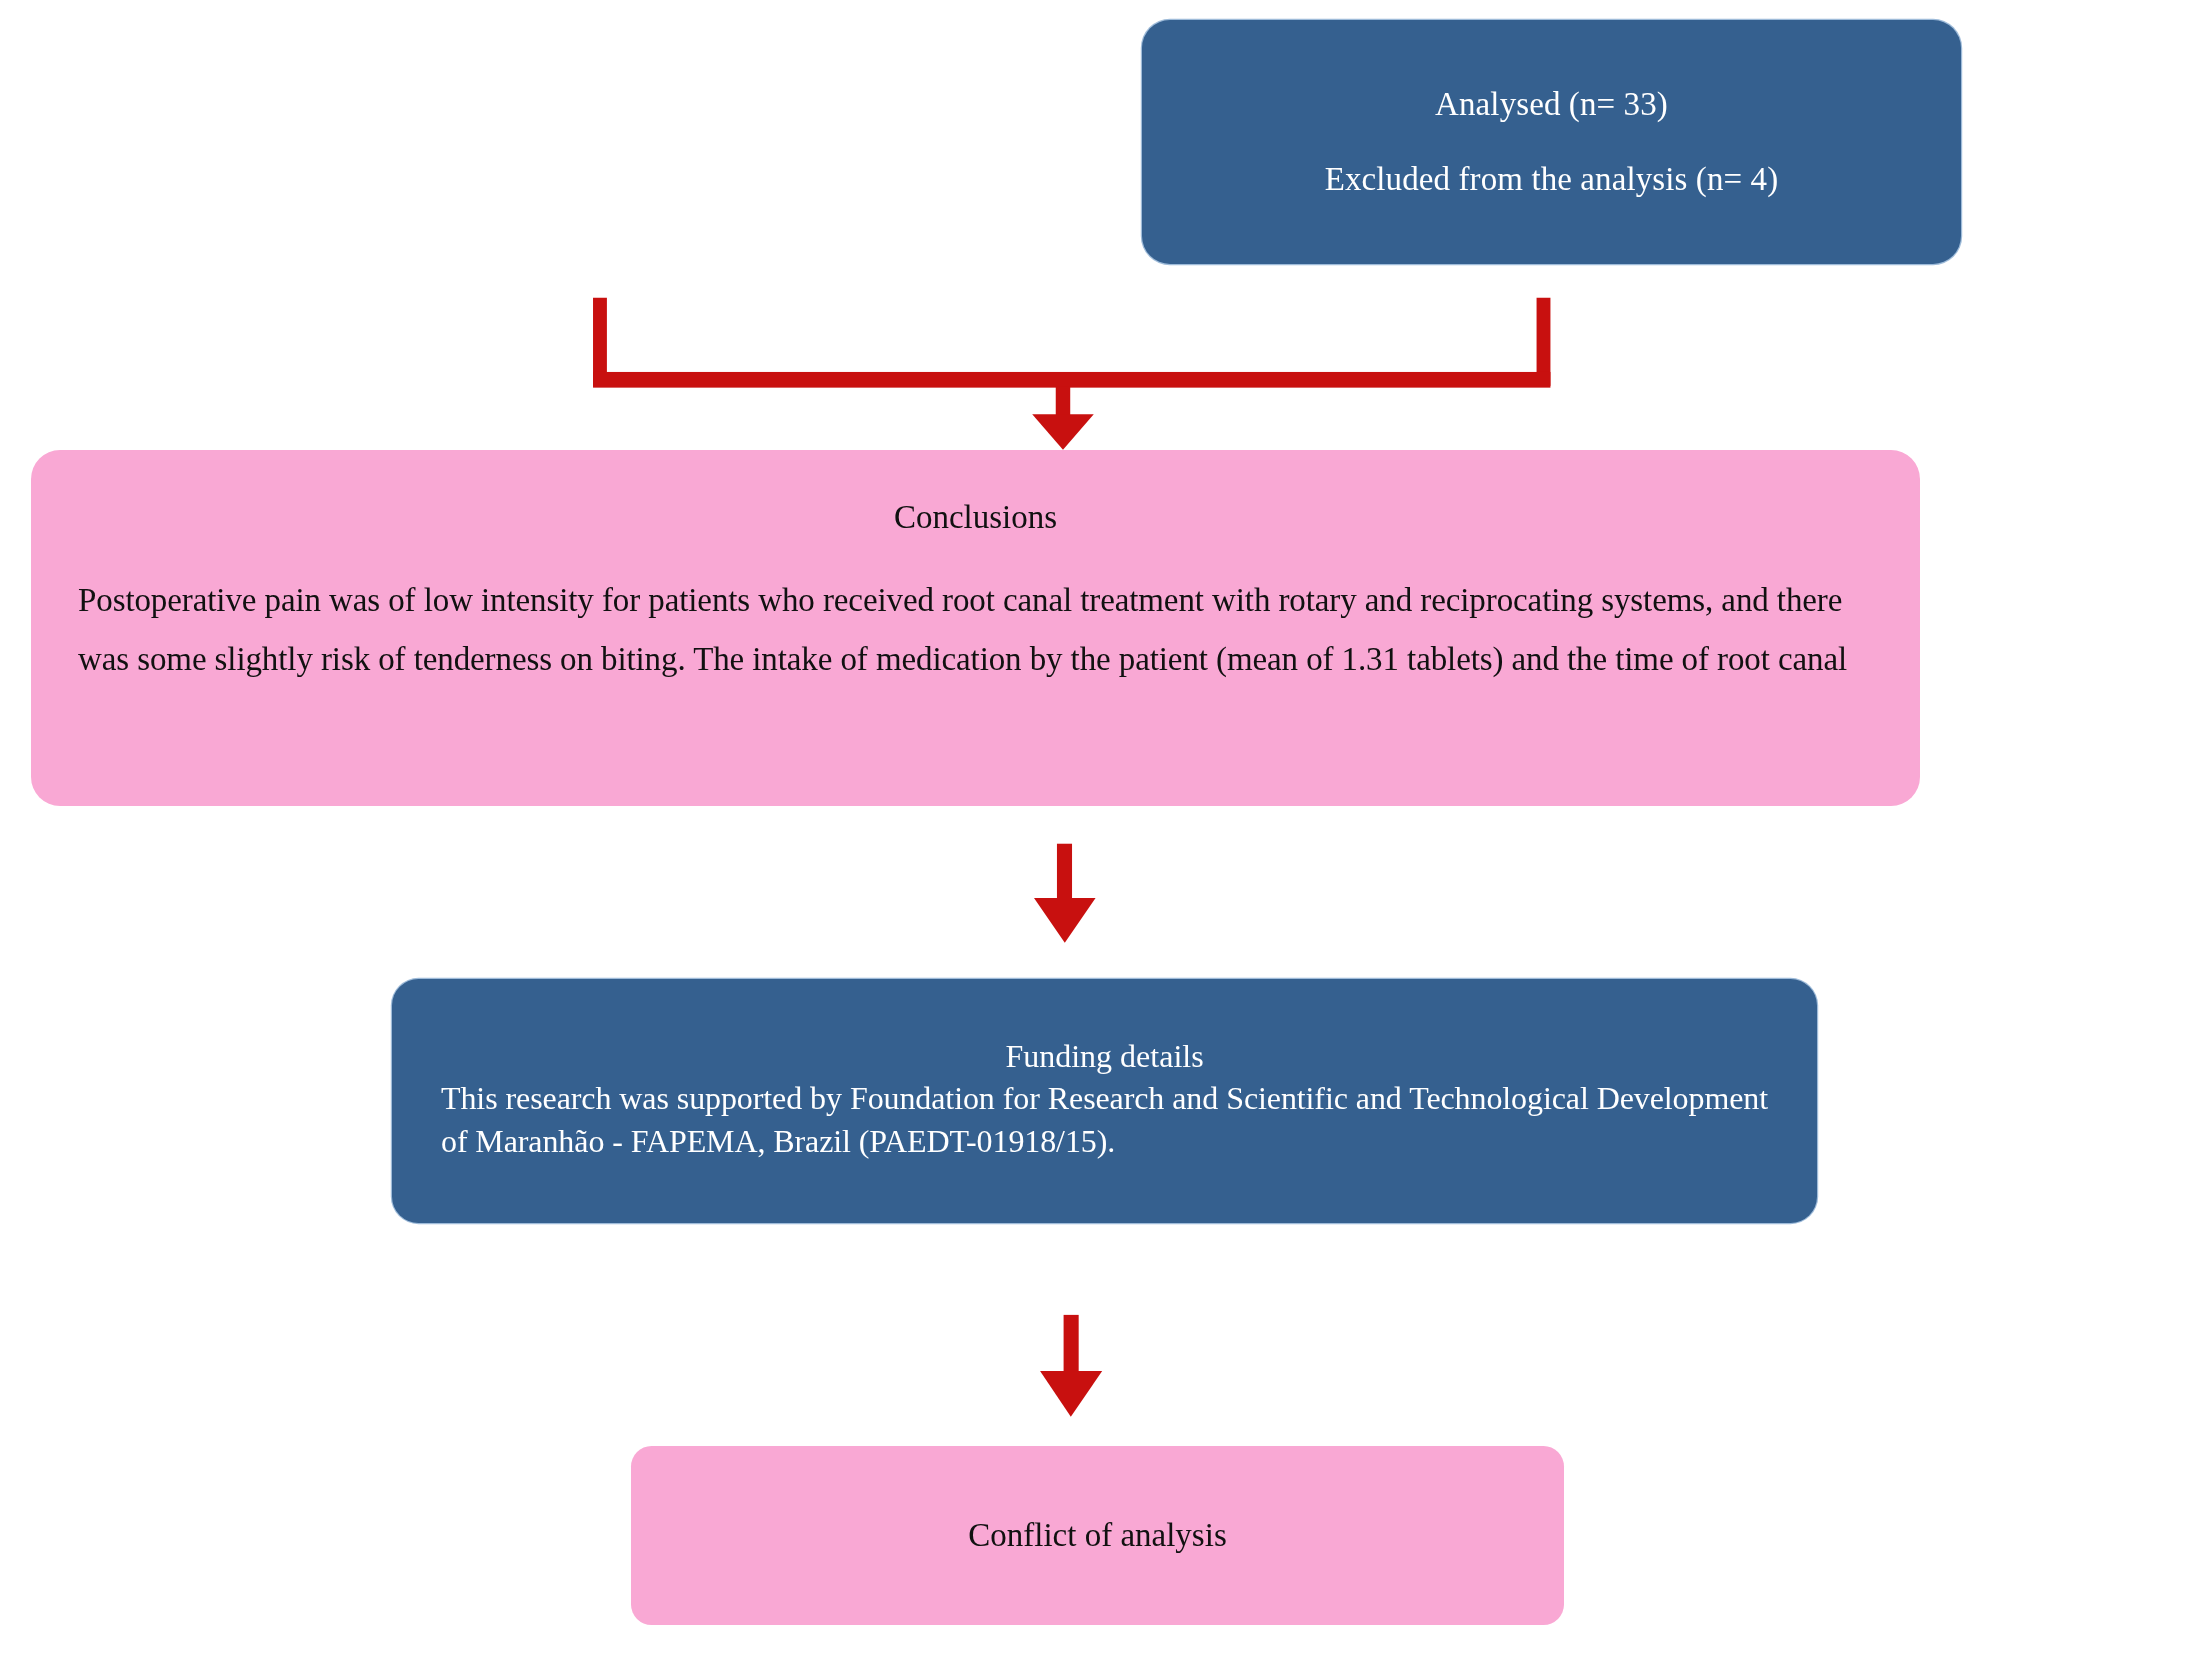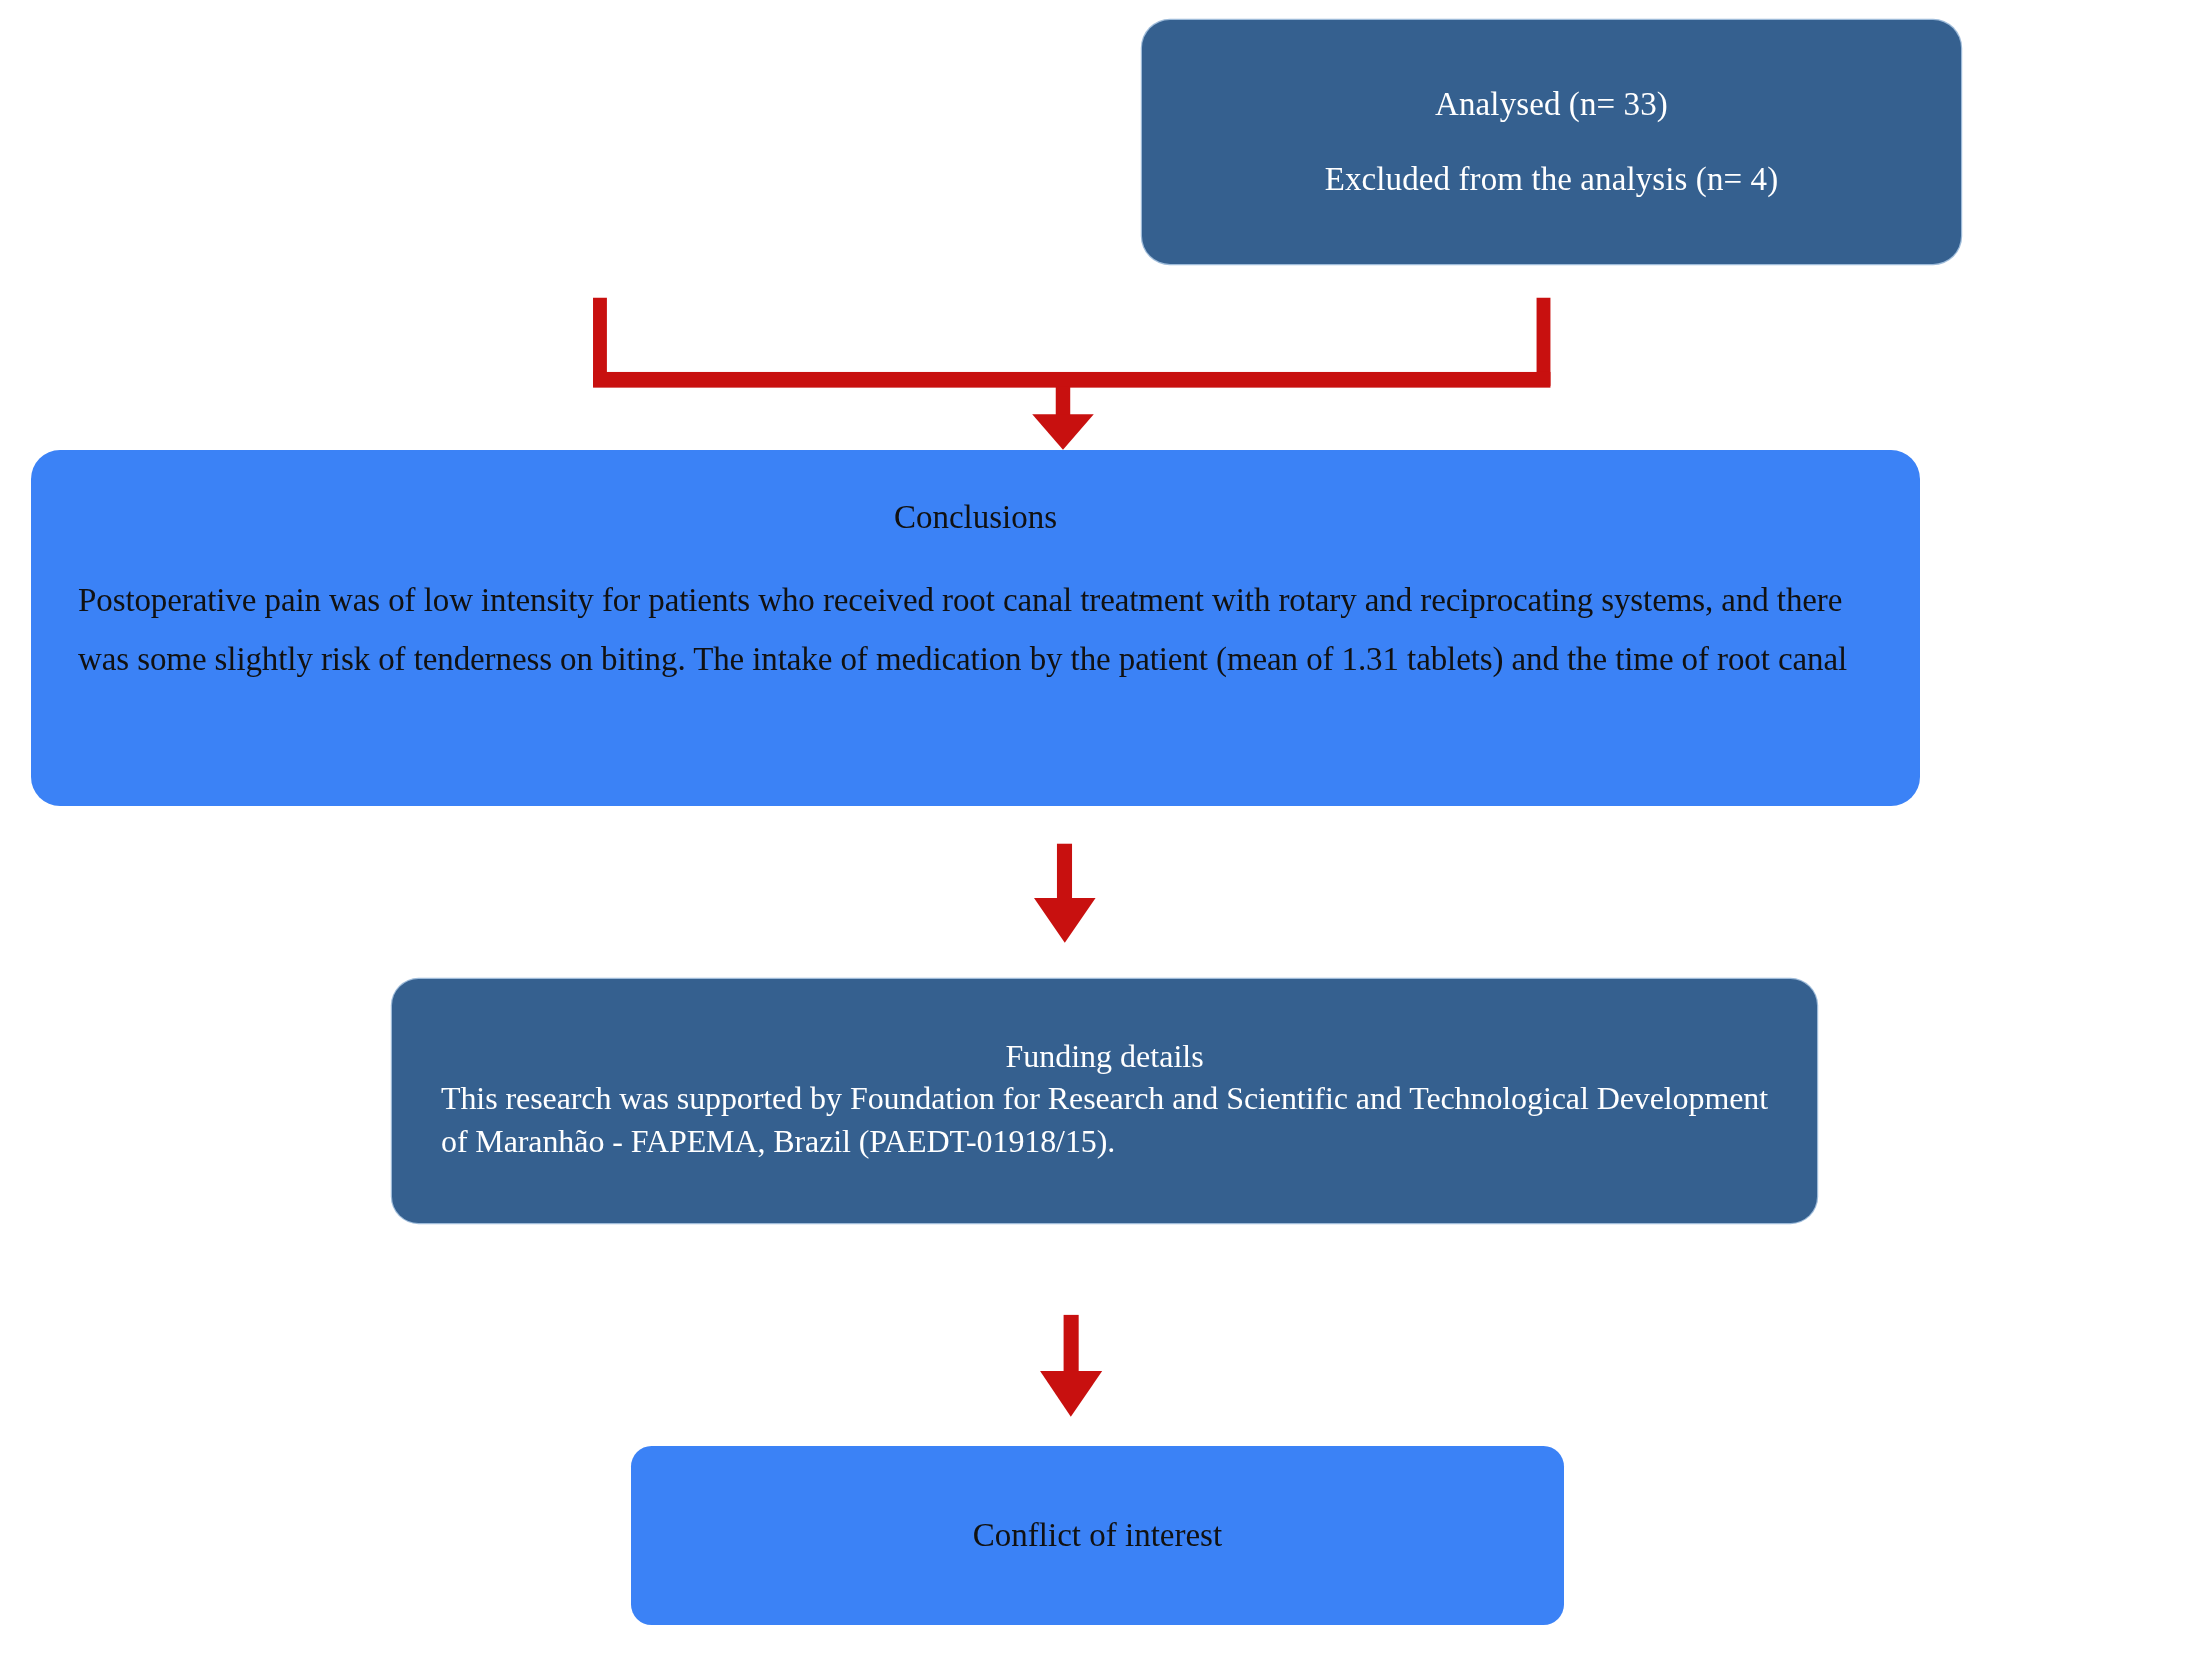--- a/index.html
+++ b/index.html
@@ -33,21 +33,21 @@
     justify-content: center;
   }
 
   .node.dark {
     background: #35608f;
     color: #ffffff;
     box-shadow: 0 0 0 1.2px rgba(40,105,170,0.45);
   }
 
   .node.light {
-    background: #3b82f6;
+    background: #f9a8d4;
     color: #111111;
   }
 
   
   #box-analysed {
     left: 1142px;
     top: 20px;
     width: 819px;
     height: 244px;
     border-radius: 28px;
@@ -177,17 +177,17 @@
     <div class="title">Conclusions</div>
     <div class="body">Postoperative pain was of low intensity for patients who received root canal treatment with rotary and reciprocating systems, and there was some slightly risk of tenderness on biting. The intake of medication by the patient (mean of 1.31 tablets) and the time of root canal</div>
   </div>
 
   <div class="node dark" id="box-funding">
     <div class="title">Funding details</div>
     <div class="body">This research was supported by Foundation for Research and Scientific and Technological Development of Maranhão - FAPEMA, Brazil (PAEDT-01918/15).</div>
   </div>
 
   <div class="node light" id="box-conflict">
-    <div class="line">Conflict of interest</div>
+    <div class="line">Conflict of analysis</div>
   </div>
 
 </div>
 
 
 </body></html>

